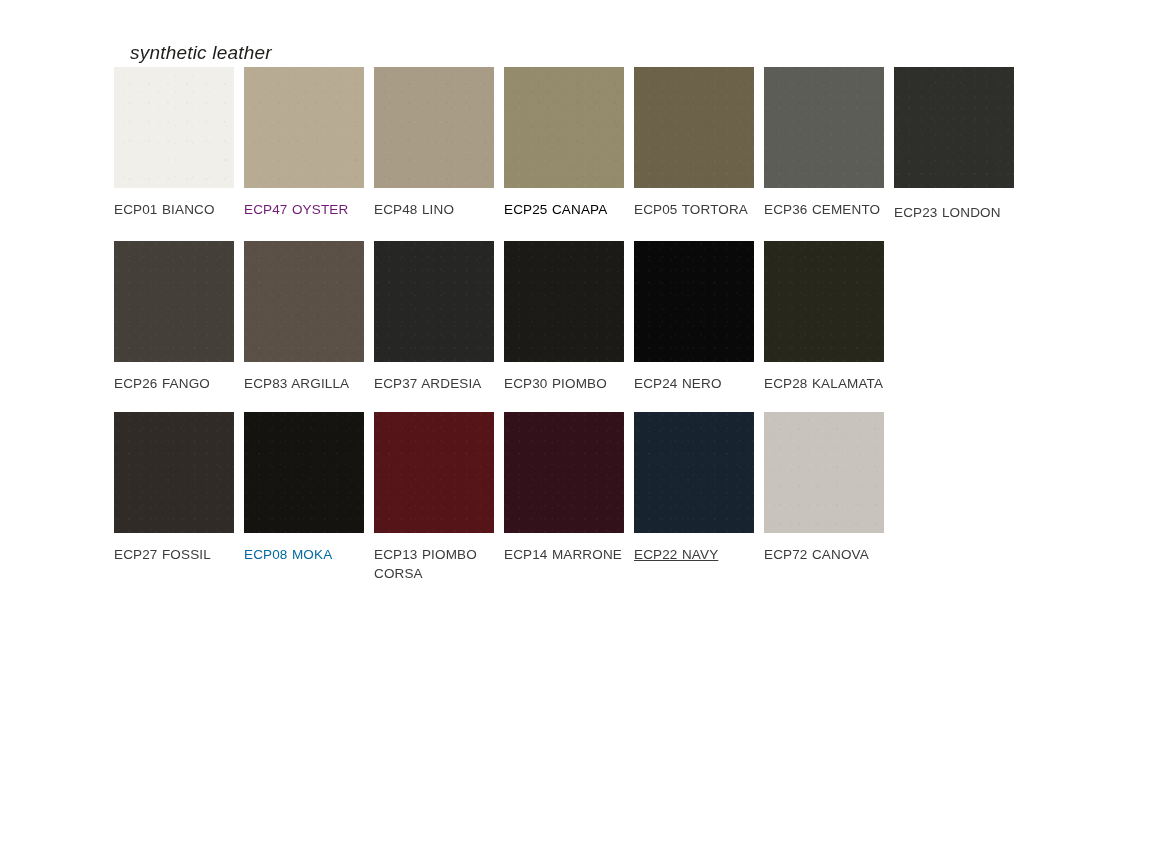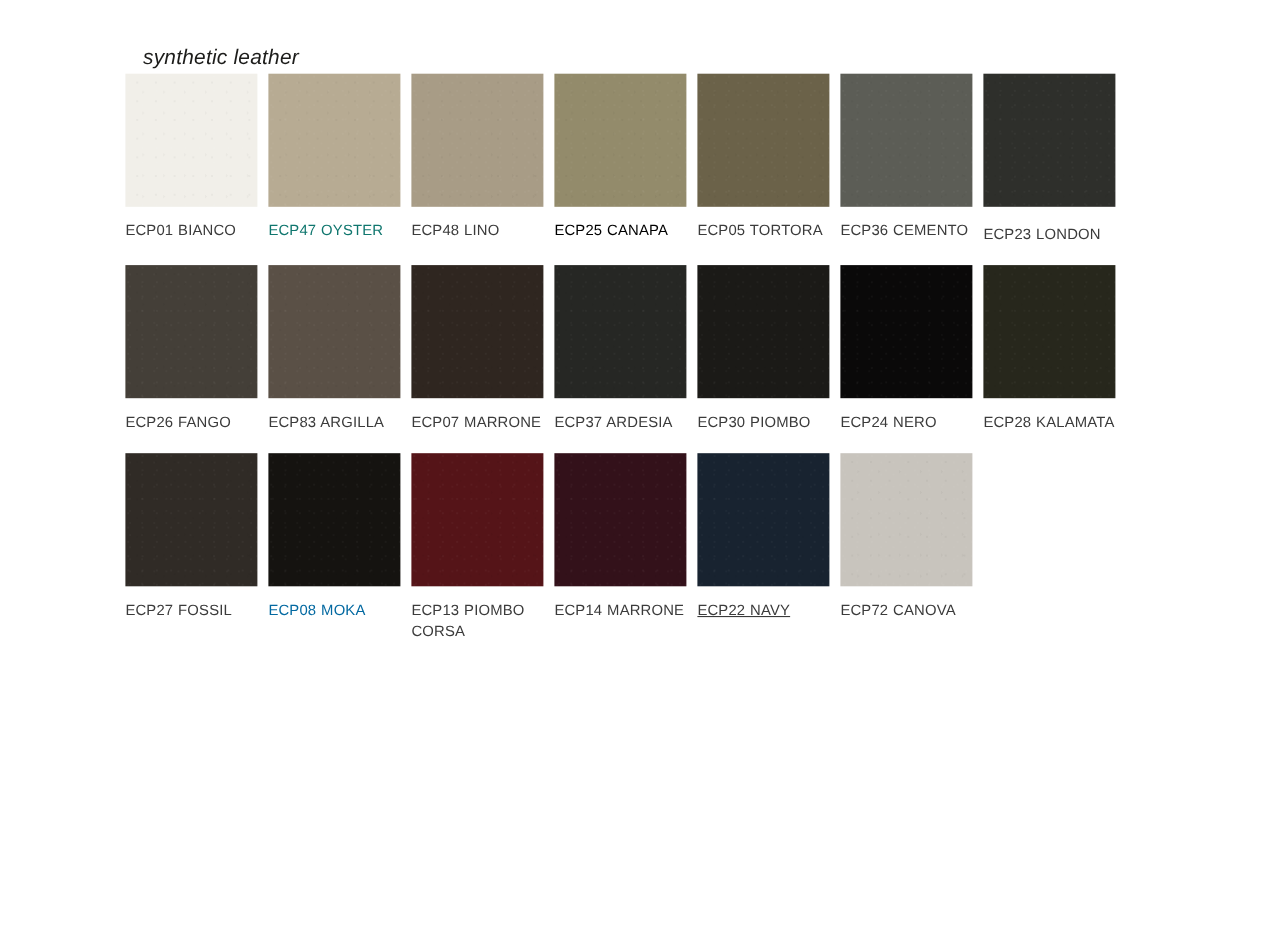--- a/index.html
+++ b/index.html
@@ -97,21 +97,21 @@
 
   <div class="swatch-grid">
 
     <div class="swatch-row">
       <div class="swatch-cell">
         <div class="swatch-chip" style="background-color: rgb(241, 239, 233);"></div>
         <div class="swatch-label" style="color: rgb(59, 59, 59);">ECP01 BIANCO</div>
       </div>
       <div class="swatch-cell">
         <div class="swatch-chip" style="background-color: rgb(183, 171, 147);"></div>
-        <div class="swatch-label" style="color: #0f766e;">ECP47 OYSTER</div>
+        <div class="swatch-label" style="color: #701a75;">ECP47 OYSTER</div>
       </div>
       <div class="swatch-cell">
         <div class="swatch-chip" style="background-color: rgb(168, 156, 134);"></div>
         <div class="swatch-label" style="color: rgb(59, 59, 59);">ECP48 LINO</div>
       </div>
       <div class="swatch-cell">
         <div class="swatch-chip" style="background-color: rgb(147, 139, 107);"></div>
         <div class="swatch-label" style="color: #000000;">ECP25 CANAPA</div>
       </div>
       <div class="swatch-cell">
@@ -129,24 +129,20 @@
     </div>
 
     <div class="swatch-row">
       <div class="swatch-cell">
         <div class="swatch-chip" style="background-color: rgb(68, 63, 56);"></div>
         <div class="swatch-label" style="color: rgb(59, 59, 59);">ECP26 FANGO</div>
       </div>
       <div class="swatch-cell">
         <div class="swatch-chip" style="background-color: rgb(90, 80, 70);"></div>
         <div class="swatch-label" style="color: rgb(59, 59, 59);">ECP83 ARGILLA</div>
-      </div>
-      <div class="swatch-cell">
-        <div class="swatch-chip" style="background-color: rgb(47, 38, 32);"></div>
-        <div class="swatch-label" style="color: rgb(59, 59, 59);">ECP07 MARRONE</div>
       </div>
       <div class="swatch-cell">
         <div class="swatch-chip" style="background-color: rgb(38, 39, 36);"></div>
         <div class="swatch-label" style="color: rgb(59, 59, 59);">ECP37 ARDESIA</div>
       </div>
       <div class="swatch-cell">
         <div class="swatch-chip" style="background-color: rgb(27, 26, 23);"></div>
         <div class="swatch-label" style="color: rgb(59, 59, 59);">ECP30 PIOMBO</div>
       </div>
       <div class="swatch-cell">

